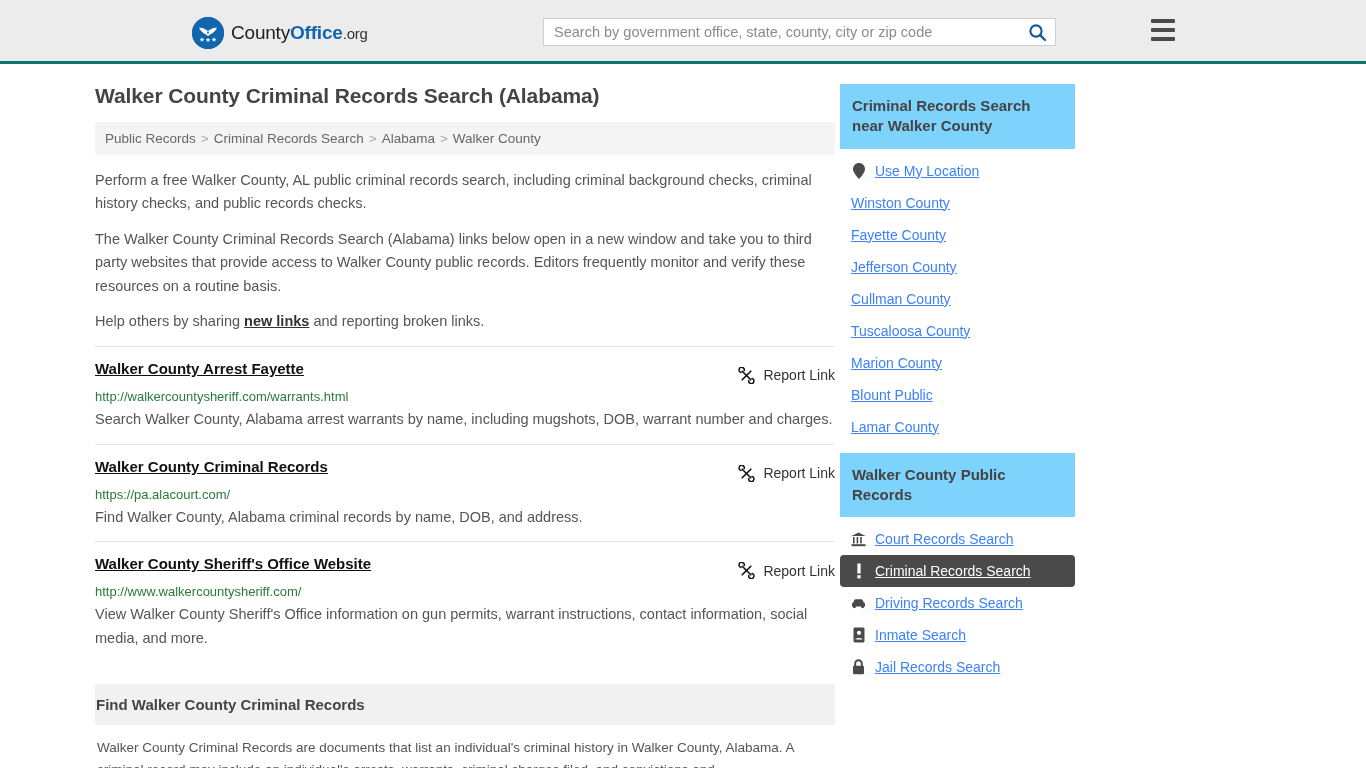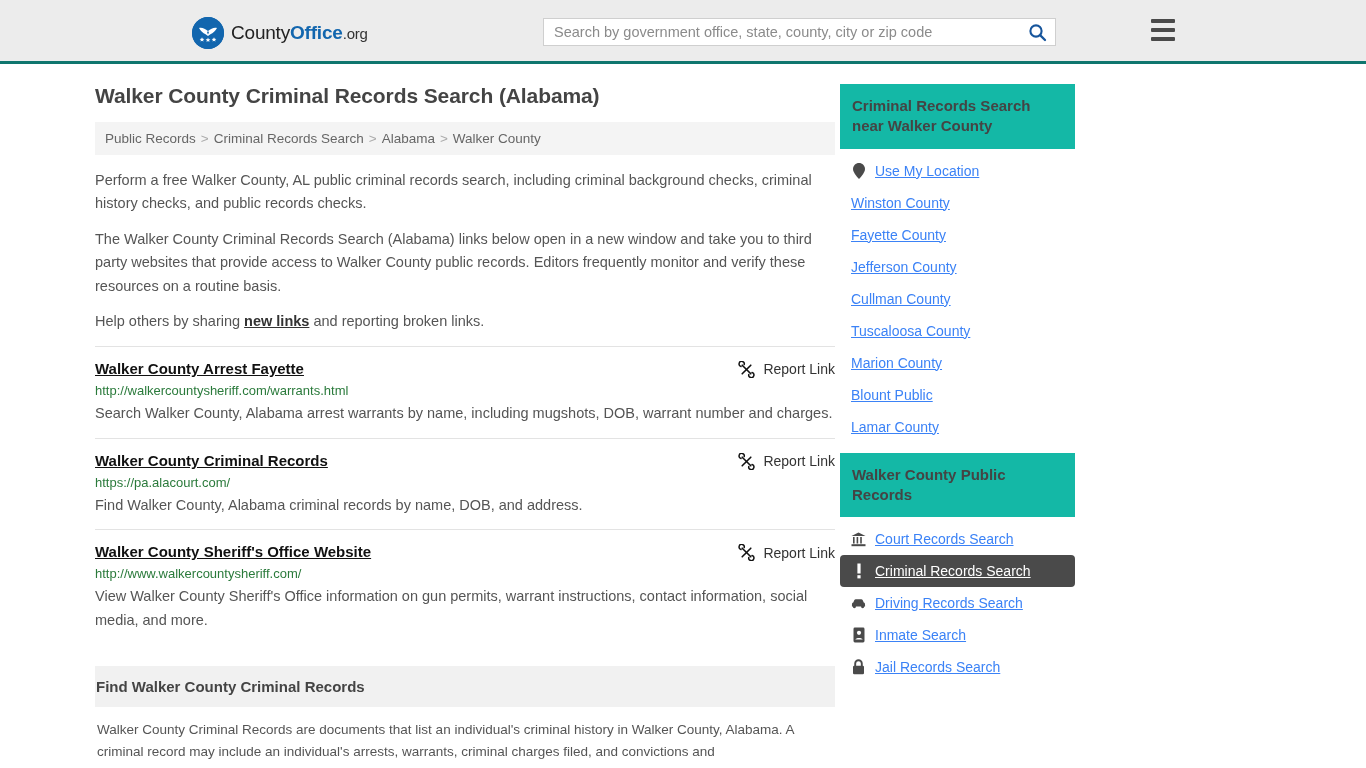--- a/index.html
+++ b/index.html
@@ -136,21 +136,21 @@
     font-size: 15px;
     font-weight: bold;
     color: #111;
     text-decoration: underline;
     cursor: pointer;
     line-height: 1.2;
   }
   .report-link {
     display: flex; align-items: center; gap: 8px;
     font-size: 14px; color: #333; cursor: pointer;
-    white-space: nowrap; margin-top: 1px;
+    white-space: nowrap; margin-top: 7px;
   }
   .result-url {
     font-size: 13px;
     color: #2a7a3b;
     margin: 4px 0 2px 0;
     line-height: 1.4;
     cursor: pointer;
   }
   .result-desc {
     font-size: 14.5px;
@@ -172,21 +172,21 @@
     font-size: 13.5px;
     line-height: 1.6;
     color: #555;
     padding: 12px 2px 0 2px;
     margin: 0;
   }
 
   
   .side-box { margin-bottom: 10px; }
   .side-head {
-    background: #14b8a6;
+    background: #7dd3fc;
     padding: 12px 12px;
     font-size: 15px;
     font-weight: bold;
     color: #444;
     line-height: 1.35;
   }
   .side-list { padding: 6px 0 0 0; margin: 0; list-style: none; }
   .side-item {
     display: flex; align-items: center; gap: 9px;
     padding: 8px 11px;

